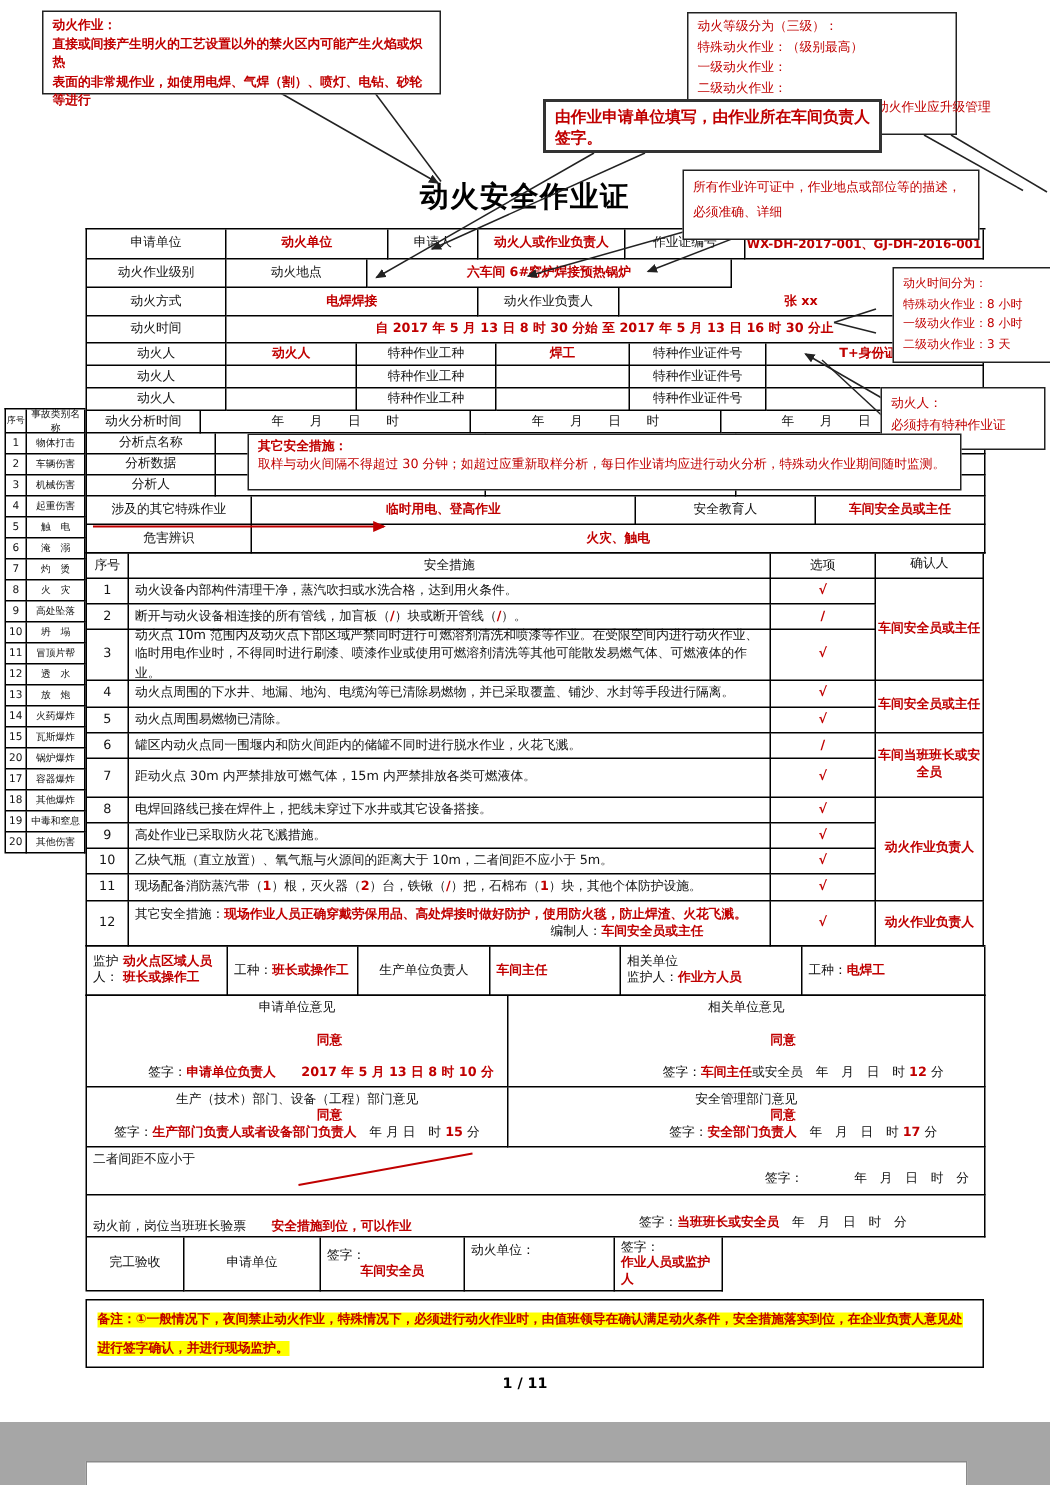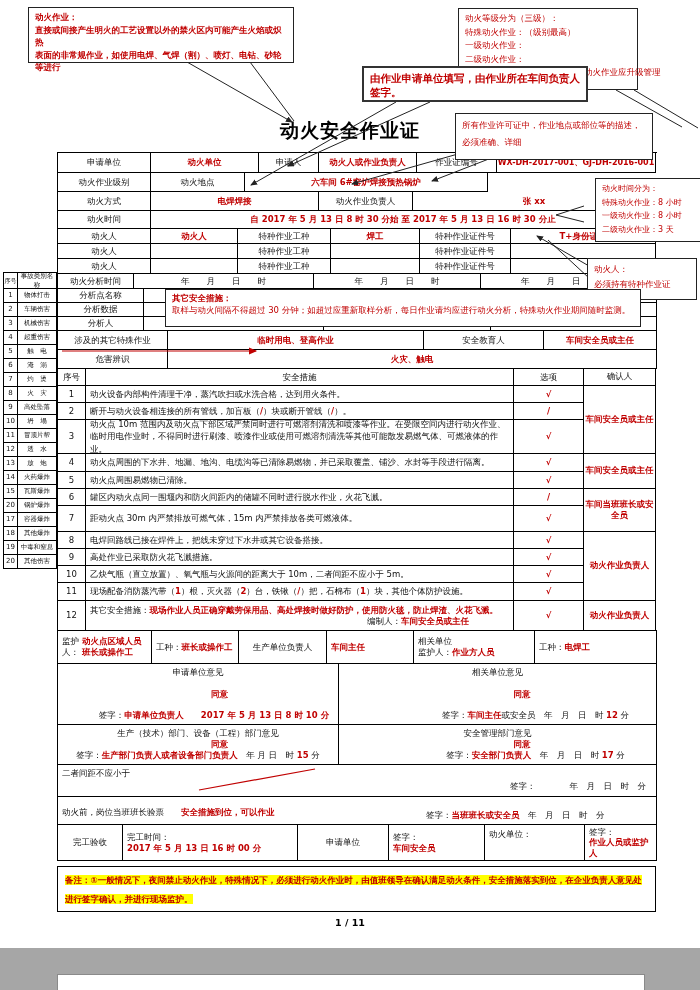--- a/index.html
+++ b/index.html
@@ -450,35 +450,31 @@
         <div style="padding-left:76px"><span>签字：</span><span class="rv">安全部门负责人</span><span>　年　月　日　时 </span><span class="rv">17</span><span> 分</span></div>
       </div>
     </div>
     <div class="tr" style="height:32px">
       <div class="td tl" style="width:599px;position:relative;align-items:flex-start;padding-top:3px">
         <span>二者间距不应小于</span>
         <span style="position:absolute;right:10px;bottom:4px"><span>签字：　　　　年　月　日　时　分</span></span>
       </div>
     </div>
     <div class="tr" style="height:28px">
-      <div class="td tl" style="width:599px;position:relative;align-items:center;padding-top:3px">
+      <div class="td tl" style="width:599px;position:relative;align-items:flex-end;padding-top:3px">
         <span><span>动火前，岗位当班班长验票　　</span><span class="rv">安全措施到位，可以作业</span></span>
         <span style="position:absolute;left:368px;bottom:3px"><span>签字：</span><span class="rv">当班班长或安全员</span><span>　年　月　日　时　分</span></span>
       </div>
     </div>
     <div class="tr" style="height:36px">
       <div class="td" style="width:65px">完工验收</div>
-      <div class="td tl col" style="width:175px">
-        <div>完工时间：</div>
-        <div class="rv">2017 年 5 月 13 日 16 时 00 分</div>
-      </div>
       <div class="td" style="width:91px">申请单位</div>
       <div class="td tl col" style="width:96px">
         <div>签字：</div>
-        <div class="rv" style="">车间安全员</div>
+        <div class="rv" style="text-align:center">车间安全员</div>
       </div>
       <div class="td tl" style="width:100px;align-items:flex-start;padding-top:4px">动火单位：</div>
       <div class="td tl col" style="width:72px">
         <div>签字：</div>
         <div class="rv">作业人员或监护人</div>
       </div>
     </div>
   </div>
 
   <div id="note-box" style="left:57px;top:866px;width:599px;height:46px">

